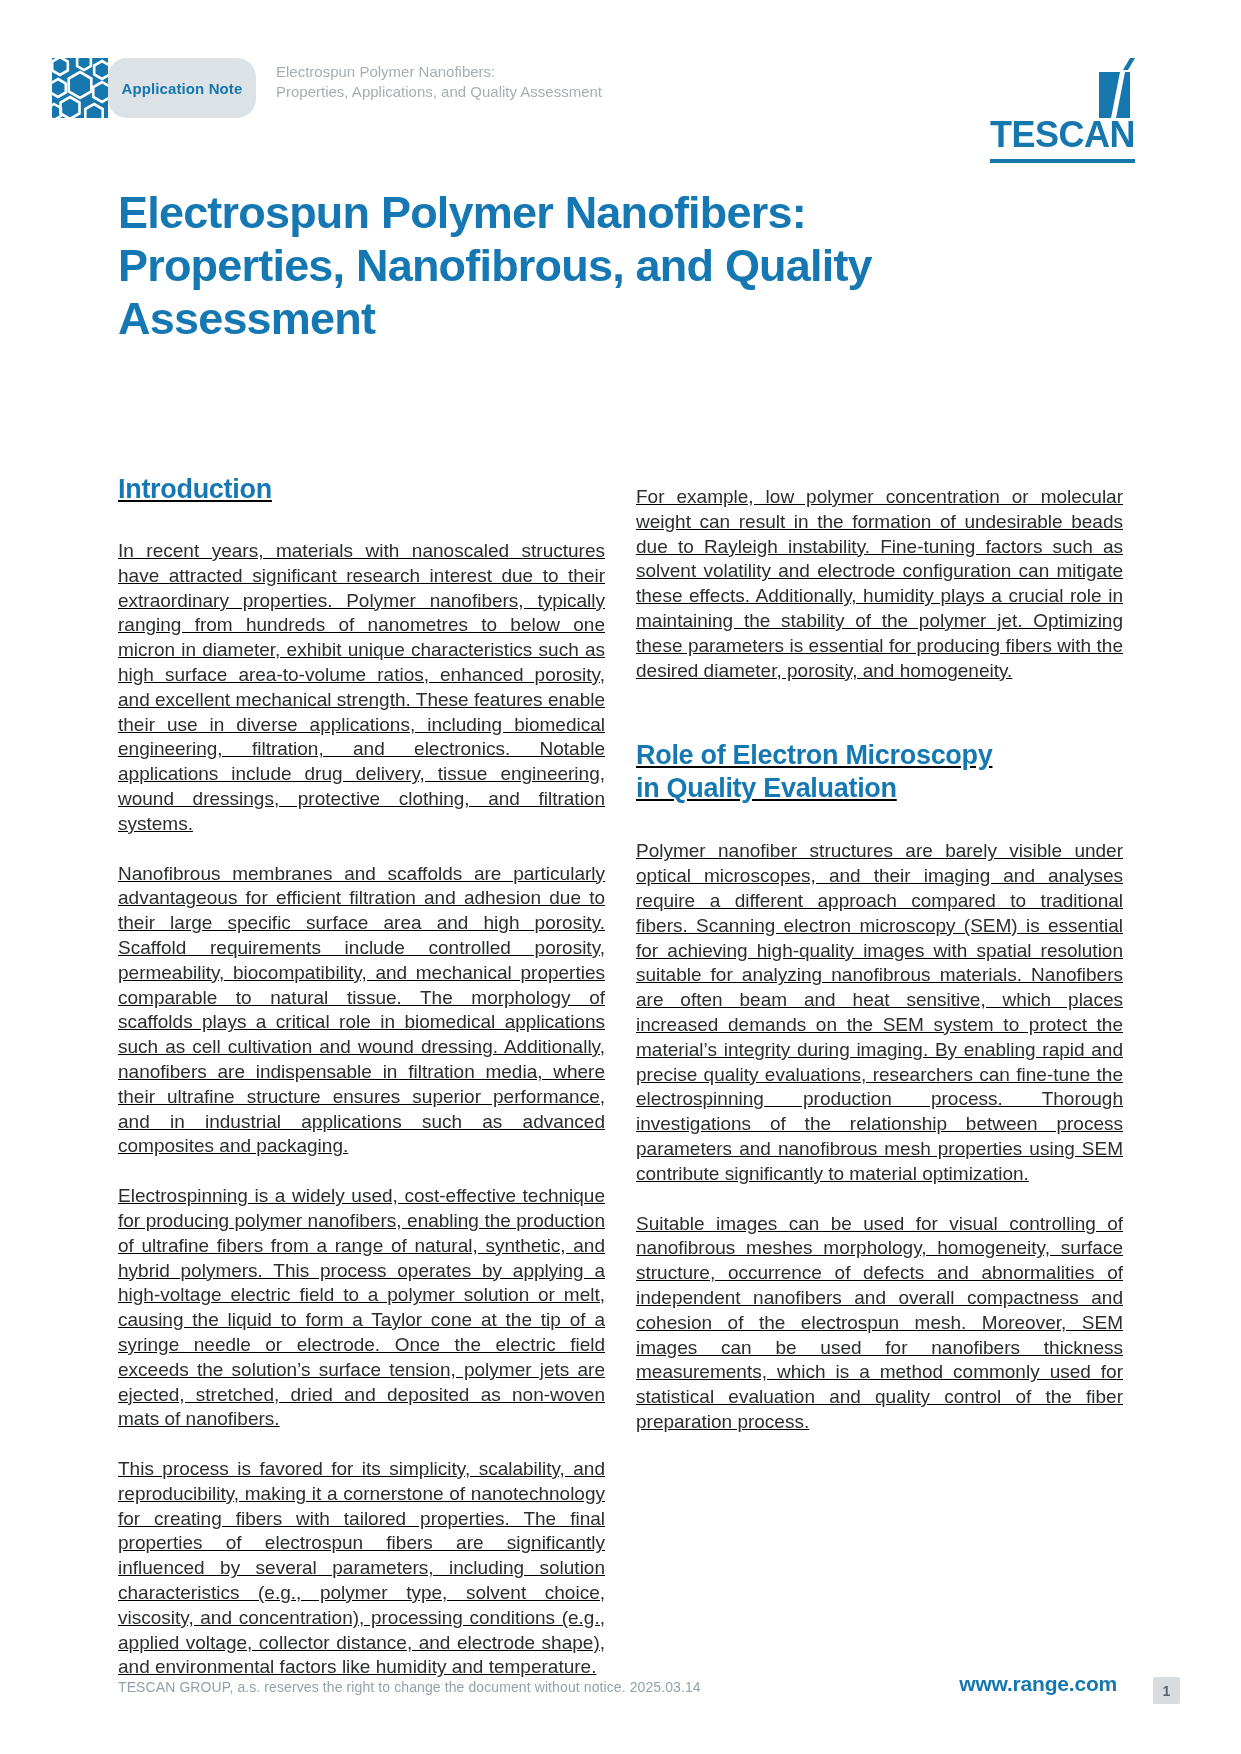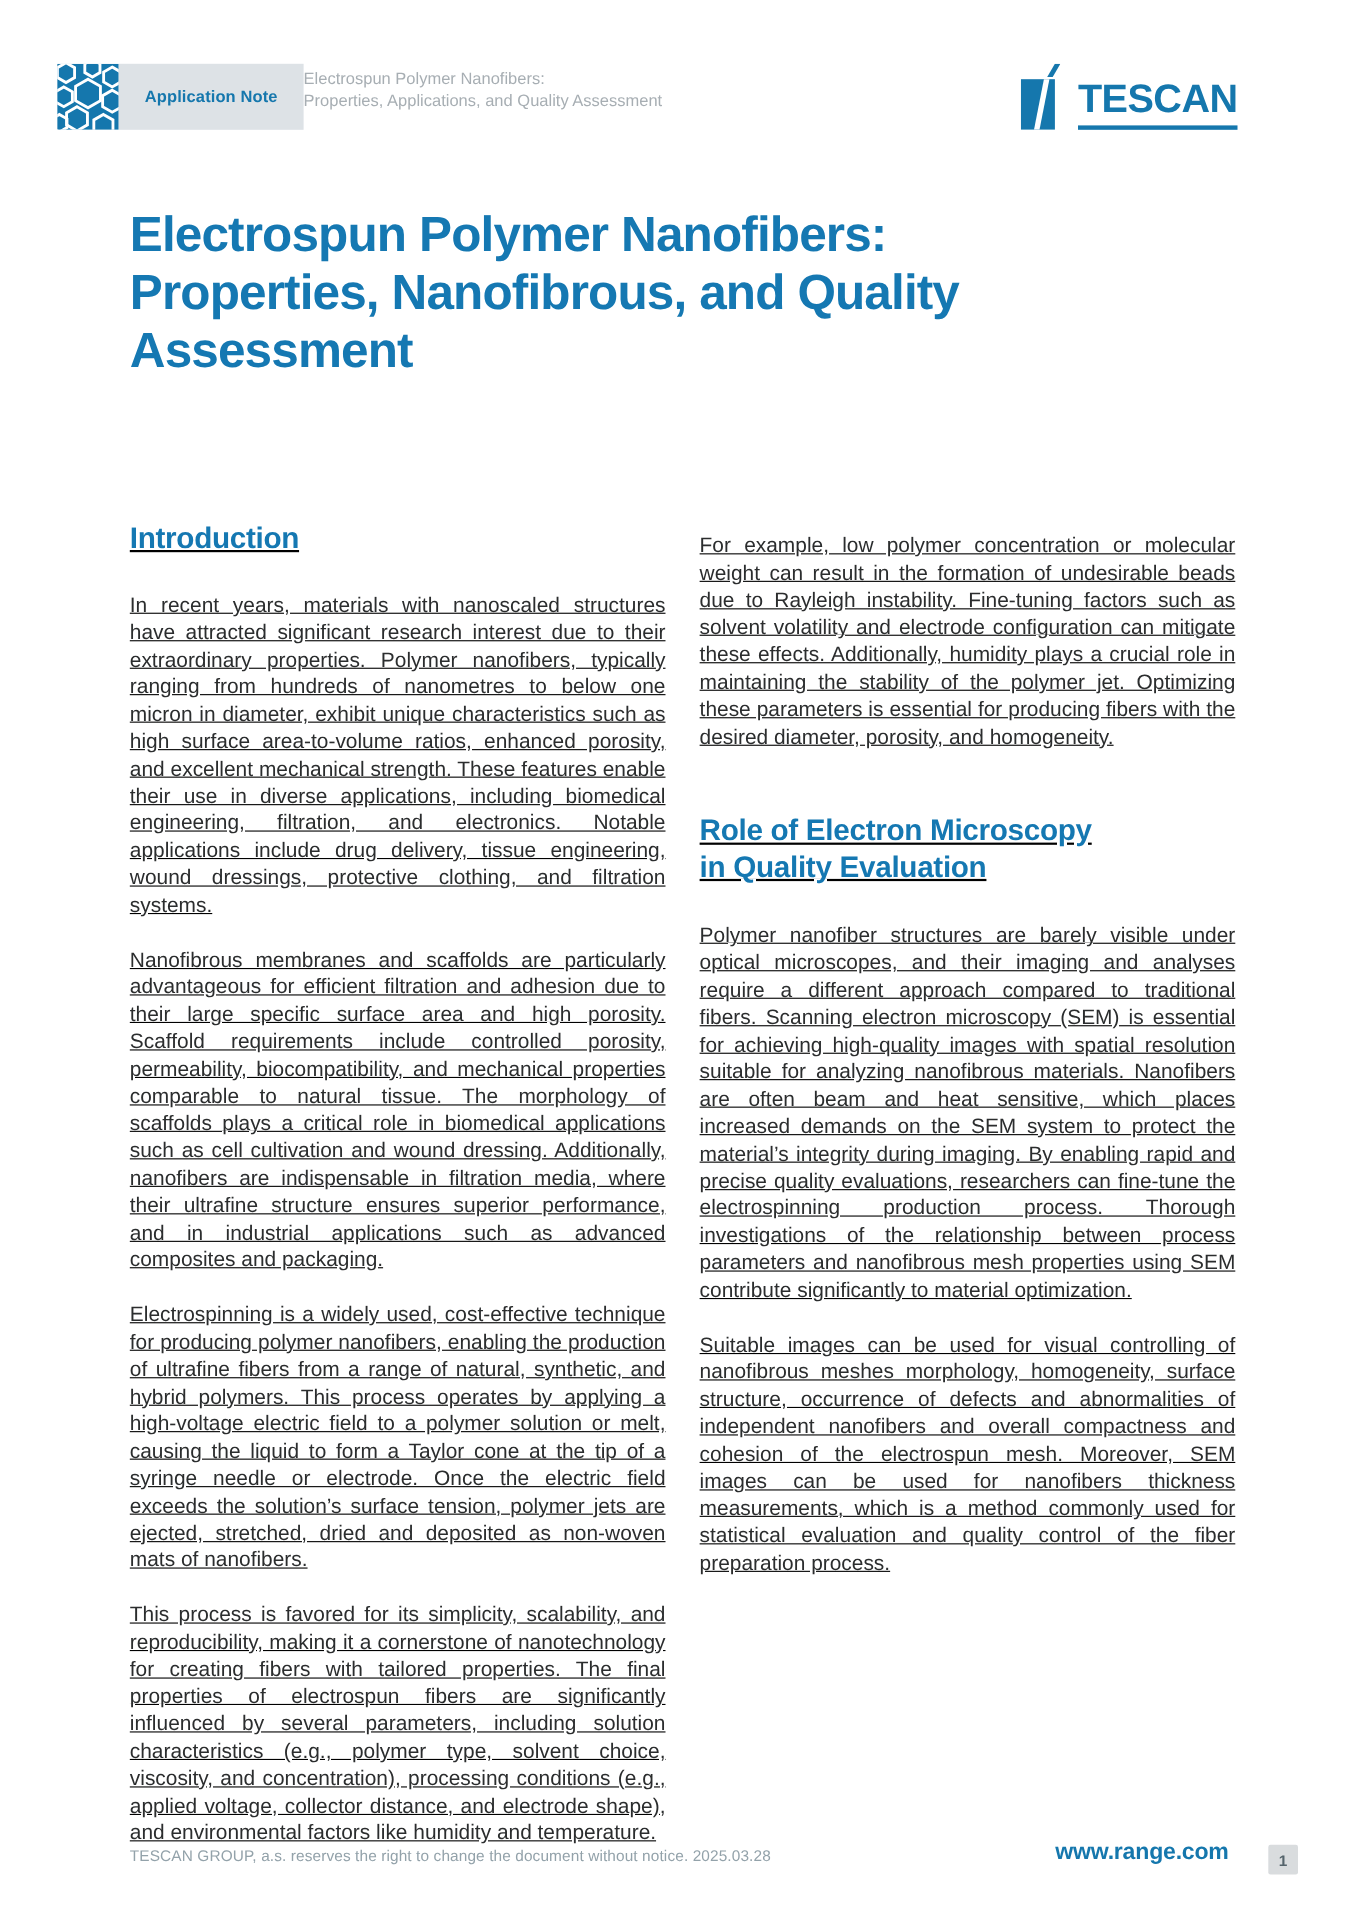--- a/index.html
+++ b/index.html
@@ -5,28 +5,28 @@
 <style>
   html,body { margin:0; padding:0; background:#ffffff; }
   .page {
     position:relative; width:1241px; height:1754px; background:#ffffff;
     font-family:"Liberation Sans", sans-serif; overflow:hidden;
   }
 
   
   .hex-icon { position:absolute; left:52px; top:58px; width:56px; height:60px; display:block; }
   .badge-box {
-    position:absolute; left:108px; top:58px; width:168px; height:60px;
-    background:#dde2e6; display:flex; align-items:center; justify-content:center;
+    position:absolute; left:108px; top:58px; width:148px; height:60px;
+    background:#dde2e6; display:flex; align-items:center; justify-content:center;border-radius:19px;
   }
   .badge-label { color:#1577ad; font-weight:bold; font-size:15px; letter-spacing:0.1px; }
   .header-doc-title {
     position:absolute; left:276px; top:62px; font-size:15px; line-height:20px; color:#a7aeb3;
   }
-  .brand { position:absolute; top:58px; right:116px; display:flex; align-items:flex-end; }
+  .brand { position:absolute; top:58px; right:106px; display:flex; align-items:flex-end;flex-direction:column; }
   .brand-emblem { width:36px; height:60px; display:block; }
   .brand-word {
     margin-left:16px; border-bottom:4px solid #1577ad; padding-bottom:7px;
     color:#1577ad; font-weight:bold; font-size:36px; line-height:34px; letter-spacing:-0.5px;
   }
 
   
   .doc-title {
     position:absolute; left:118px; top:186px; width:820px;
     color:#1578b2; font-weight:bold; font-size:45px; line-height:53px; letter-spacing:-0.8px;
@@ -123,17 +123,17 @@
       <p>For example, low polymer concentration or molecular weight can result in the formation of undesirable beads due to Rayleigh instability. Fine-tuning factors such as solvent volatility and electrode configuration can mitigate these effects. Additionally, humidity plays a crucial role in maintaining the stability of the polymer jet. Optimizing these parameters is essential for producing fibers with the desired diameter, porosity, and homogeneity.</p>
       <h2 class="sect later">
         <div>Role of Electron Microscopy</div>
         <div>in Quality Evaluation</div>
       </h2>
       <p>Polymer nanofiber structures are barely visible under optical microscopes, and their imaging and analyses require a different approach compared to traditional fibers. Scanning electron microscopy (SEM) is essential for achieving high-quality images with spatial resolution suitable for analyzing nanofibrous materials. Nanofibers are often beam and heat sensitive, which places increased demands on the SEM system to protect the material’s integrity during imaging. By enabling rapid and precise quality evaluations, researchers can fine-tune the electrospinning production process. Thorough investigations of the relationship between process parameters and nanofibrous mesh properties using SEM contribute significantly to material optimization.</p>
       <p>Suitable images can be used for visual controlling of nanofibrous meshes morphology, homogeneity, surface structure, occurrence of defects and abnormalities of independent nanofibers and overall compactness and cohesion of the electrospun mesh. Moreover, SEM images can be used for nanofibers thickness measurements, which is a method commonly used for statistical evaluation and quality control of the fiber preparation process.</p>
     </div>
   </div>
 
-  <div class="footer-disclaimer">TESCAN GROUP, a.s. reserves the right to change the document without notice. 2025.03.28</div>
+  <div class="footer-disclaimer">TESCAN GROUP, a.s. reserves the right to change the document without notice. 2025.03.14</div>
   <a class="footer-site" href="#">www.range.com</a>
   <div class="footer-page">1</div>
 
 </div>
 
 </body></html>

